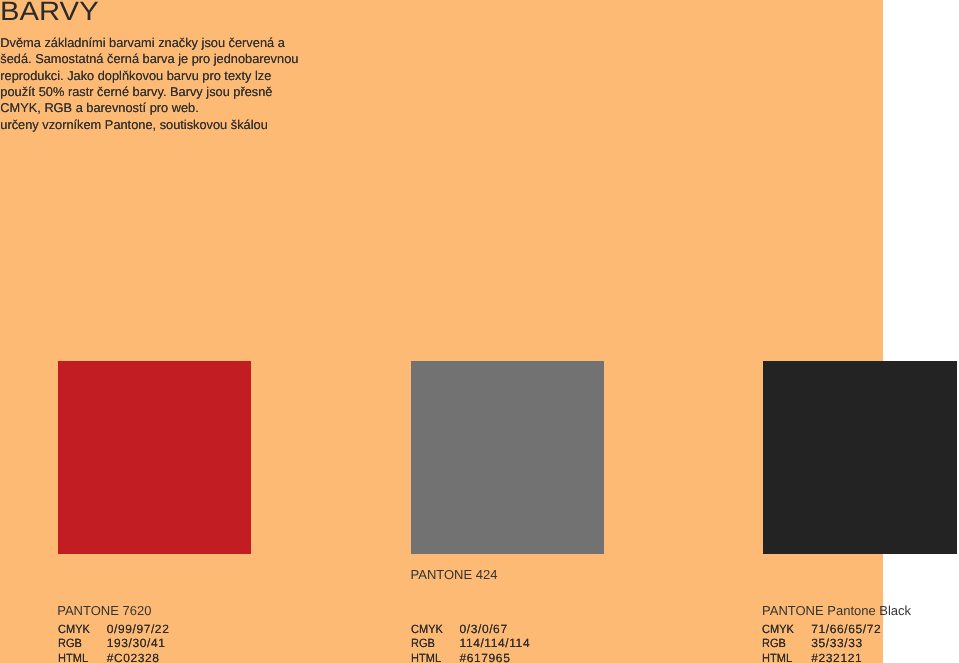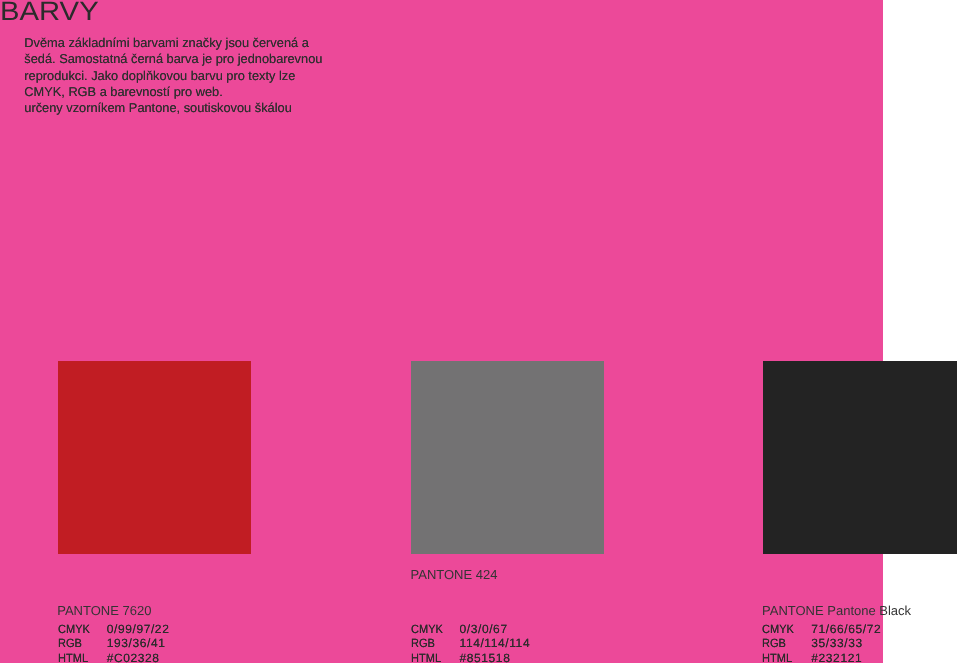--- a/index.html
+++ b/index.html
@@ -1,62 +1,63 @@
 <!DOCTYPE html>
 <html><head>
 <meta charset="utf-8">
 <title>BARVY</title>
 <style>
   html,body{margin:0;padding:0;background:#ffffff;}
   body{width:959px;height:663px;overflow:hidden;}
-  .page{position:relative;width:883px;height:663px;background:#ec4899;
+  .page{position:relative;width:883px;height:663px;background:#fdba74;
         font-family:"Liberation Sans",sans-serif;color:#2b2b2b;
         -webkit-font-smoothing:antialiased;text-rendering:geometricPrecision;
         opacity:0.995;will-change:opacity;}
   .title{position:absolute;left:-0.2px;top:-2.0px;font-size:26.6px;line-height:26.6px;
          color:#2a2a2a;white-space:pre;transform:scaleX(1.10);transform-origin:0 0;}
   .intro{position:absolute;left:0.3px;top:34.9px;font-size:12.8px;line-height:16.33px;
          color:#2e2e2e;text-shadow:0 0 0.4px rgba(40,40,40,0.85);}
-  .intro>div{white-space:pre;margin-left:24px;}
+  .intro>div{white-space:pre;}
   .swatch{position:absolute;top:361.1px;width:193.6px;height:193.3px;}
   .pant{position:absolute;font-size:13px;line-height:14.4px;white-space:pre;color:#333333;}
   .spec{position:absolute;font-size:12px;line-height:14.25px;color:#2b2b2b;text-shadow:0 0 0.45px rgba(35,35,35,0.9);}
   .spec>div{white-space:pre;}
   .spec .k{display:inline-block;width:49.0px;transform:scaleX(0.92);transform-origin:0 50%;}
   .spec .v{letter-spacing:0.6px;}
 </style>
 </head>
 <body>
 
 <div class="page">
   <div class="title">BARVY</div>
   <div class="intro">
     <div>Dvěma základními barvami značky jsou červená a</div>
     <div>šedá. Samostatná černá barva je pro jednobarevnou</div>
     <div>reprodukci. Jako doplňkovou barvu pro texty lze</div>
+    <div>použít 50% rastr černé barvy. Barvy jsou přesně</div>
     <div>CMYK, RGB a barevností pro web.</div>
     <div>určeny vzorníkem Pantone, soutiskovou škálou</div>
   </div>
 
   <div class="swatch" style="left: 57.7px; background-color: rgb(193, 28, 34);"></div>
   <div class="swatch" style="left: 410.8px; background-color: rgb(114, 113, 114);"></div>
   <div class="swatch" style="left: 763px; background-color: rgb(34, 34, 34);"></div>
 
   <div class="pant" style="left:57.2px;top:603.6px">PANTONE 7620</div>
   <div class="pant" style="left:410.5px;top:568px">PANTONE 424</div>
   <div class="pant" style="left:762.0px;top:603.6px">PANTONE Pantone Black</div>
 
   <div class="spec" style="left:57.7px;top:622.0px">
     <div><span class="k">CMYK</span><span class="v">0/99/97/22</span></div>
-    <div><span class="k">RGB</span><span class="v">193/36/41</span></div>
+    <div><span class="k">RGB</span><span class="v">193/30/41</span></div>
     <div><span class="k">HTML</span><span class="v">#C02328</span></div>
   </div>
   <div class="spec" style="left:410.5px;top:622.0px">
     <div><span class="k">CMYK</span><span class="v">0/3/0/67</span></div>
     <div><span class="k">RGB</span><span class="v">114/114/114</span></div>
-    <div><span class="k">HTML</span><span class="v">#851518</span></div>
+    <div><span class="k">HTML</span><span class="v">#617965</span></div>
   </div>
   <div class="spec" style="left:762.3px;top:622.0px">
     <div><span class="k">CMYK</span><span class="v">71/66/65/72</span></div>
     <div><span class="k">RGB</span><span class="v">35/33/33</span></div>
     <div><span class="k">HTML</span><span class="v">#232121</span></div>
   </div>
 </div>
 
 </body></html>

